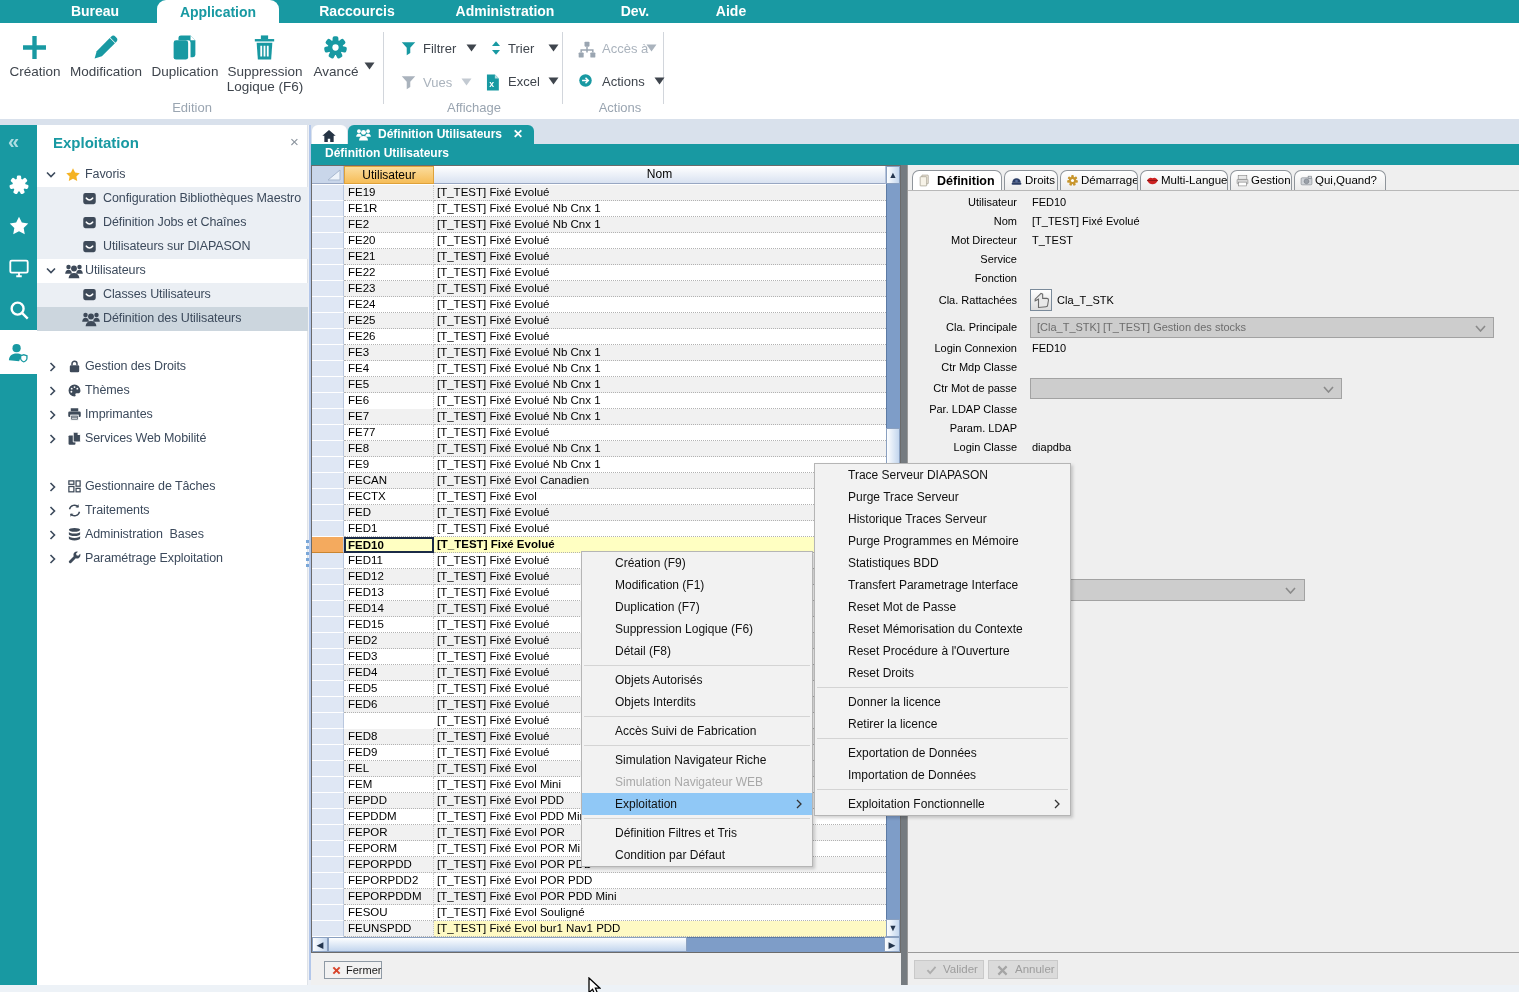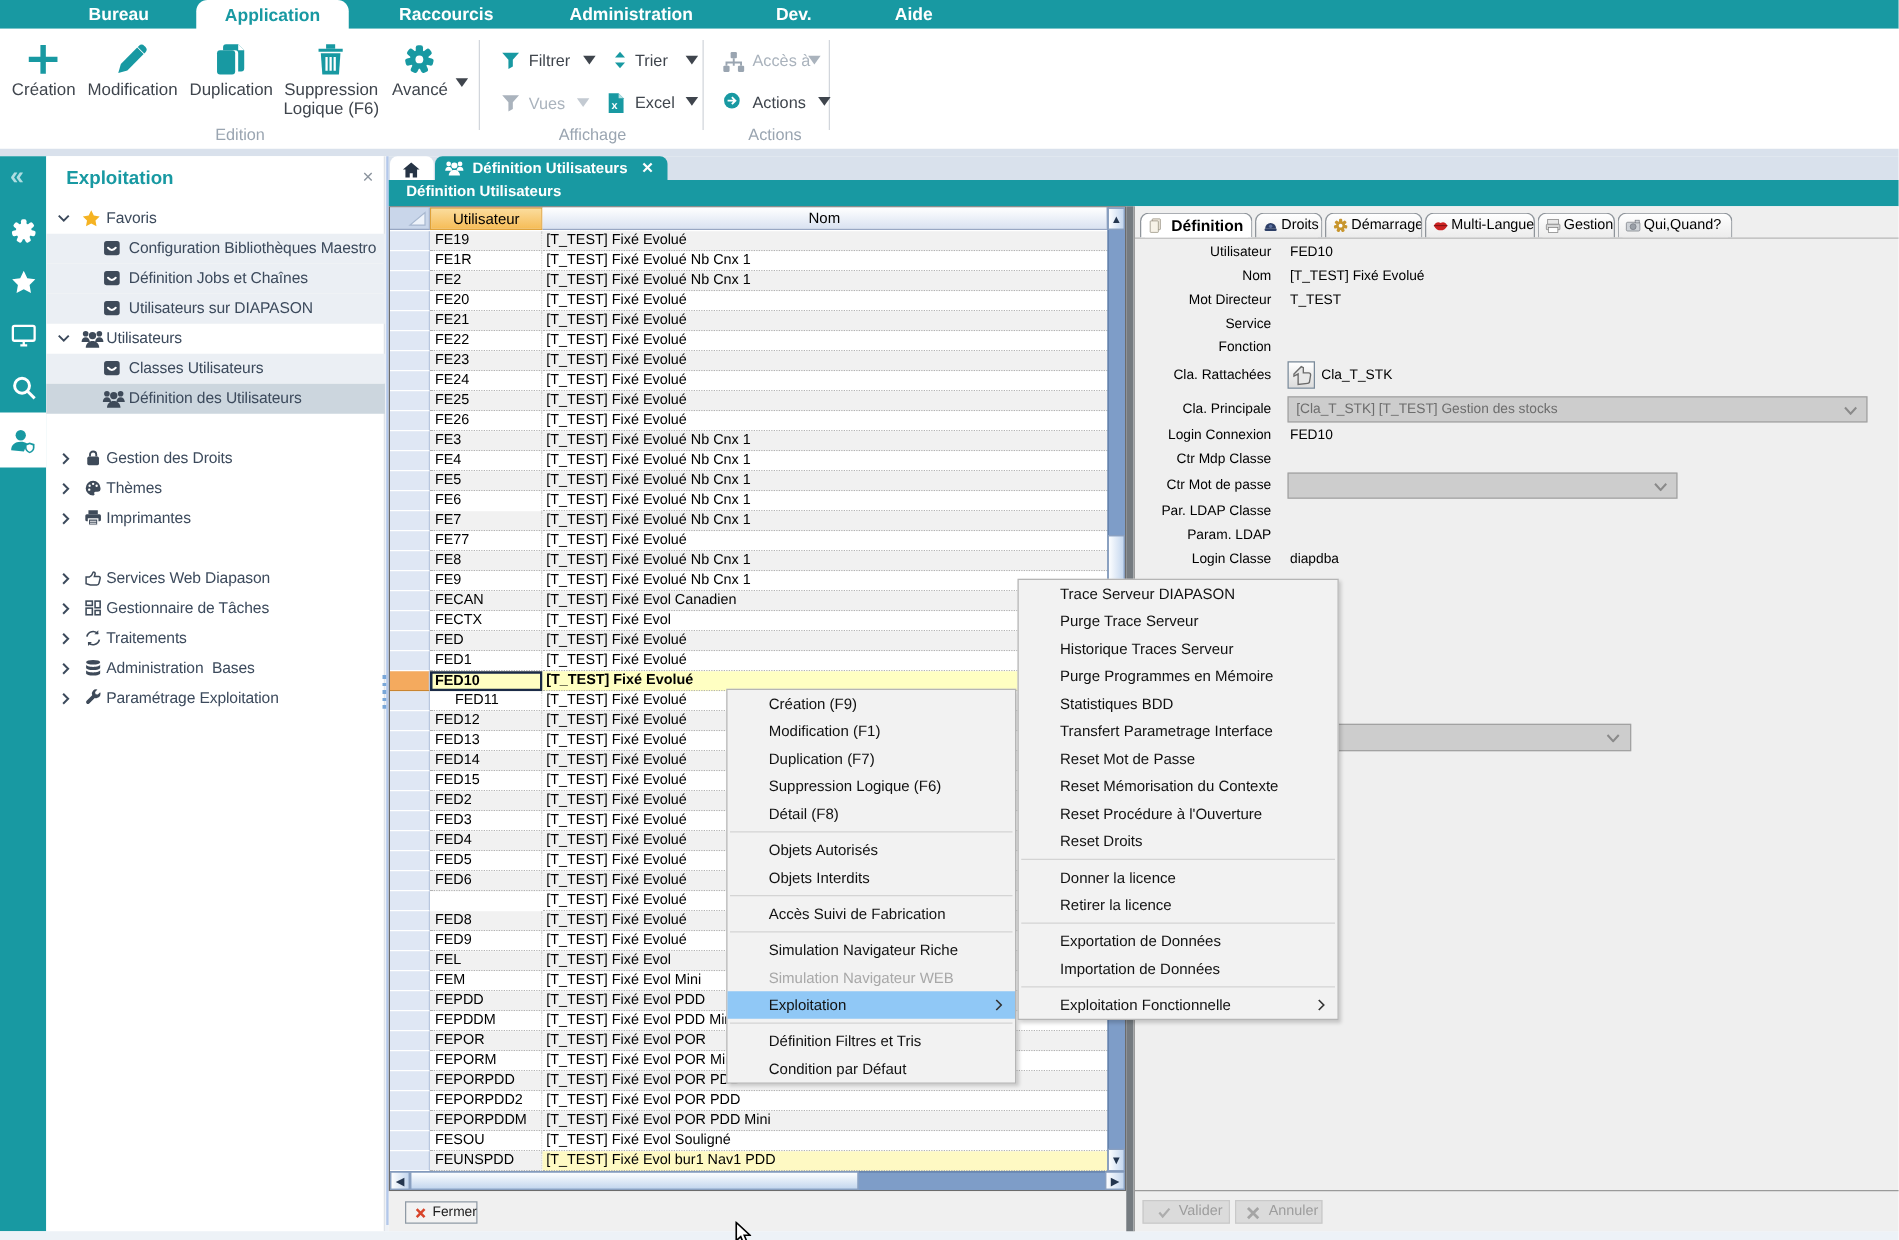--- a/index.html
+++ b/index.html
@@ -352,32 +352,34 @@
       <div class="ab" style="left:30px;top:4px;">
         <svg width="15" height="15" viewBox="0 0 24 24">
           <path d="M6 2h12v5H6z" fill="#3e4a59"></path>
           <rect x="2" y="7" width="20" height="9" rx="2" fill="#3e4a59"></rect>
           <rect x="6" y="13" width="12" height="8" fill="#3e4a59" stroke="#fff" stroke-width="1.6"></rect>
           <path d="M8 16h8M8 18.5h8" stroke="#fff" stroke-width="1.2"></path>
         </svg>
       </div>
       <div class="trtxt" style="left:48px;">Imprimantes</div>
     </div>
-    <div class="trow" style="top:451px;">
+    <div class="trow" style="top:427px;">
       <div class="ab" style="left:12px;top:7px;">
         <svg width="7" height="10" viewBox="0 0 7 10">
           <path d="M1.5 1l4 4-4 4" stroke="#3c4a5c" stroke-width="1.6" fill="none"></path>
         </svg>
       </div>
       <div class="ab" style="left:30px;top:4px;">
         <svg width="15" height="15" viewBox="0 0 24 24">
-          <path d="M3 10.5h4.5c2-1 3.3-2.5 3.8-4.5.3-1.3.9-1.9 1.9-1.7 1.1.2 1.6 1.2 1.3 2.5L13.6 10h5.6c1.3 0 2.1 1 1.8 2.3l-1.5 6.2c-.3 1.4-1.3 2.3-2.7 2.3H8.5L3 19z" fill="none" stroke="#3e4a59" stroke-width="1.9"></path>
-        </svg>
-      </div>
-      <div class="trtxt" style="left:48px;">Services Web Diapason</div>
+          <rect x="2.5" y="7" width="11" height="15" rx="1.5" fill="#3e4a59"></rect>
+          <path d="M10 2h7l4.5 4.5V16a1.5 1.5 0 01-1.5 1.5h-10z" fill="#3e4a59" stroke="#fff" stroke-width="1.4"></path>
+          <path d="M17 2l4.5 4.5H17z" fill="#fff"></path>
+        </svg>
+      </div>
+      <div class="trtxt" style="left:48px;">Services Web Mobilité</div>
     </div>
     <div class="trow" style="top:475px;">
       <div class="ab" style="left:12px;top:7px;">
         <svg width="7" height="10" viewBox="0 0 7 10">
           <path d="M1.5 1l4 4-4 4" stroke="#3c4a5c" stroke-width="1.6" fill="none"></path>
         </svg>
       </div>
       <div class="ab" style="left:30px;top:4px;">
         <svg width="15" height="15" viewBox="0 0 24 24">
           <rect x="3" y="3" width="8" height="5.5" fill="none" stroke="#3e4a59" stroke-width="2"></rect>
@@ -530,21 +532,21 @@
       <div class="ab" style="left:0;top:339px;width:32px;height:16px;background:#dfe7f4;border-bottom:1px solid #ffffff;border-right:1px solid #b9c7de;"></div>
       <div class="cell" style="left:32px;top:339px;width:90px;height:16px;background:#f1f1f1;border-bottom:1px dotted #b2b2b2;border-right:1px dotted #c5c5c5;line-height:15px;padding-left:4px;">FED</div>
       <div class="cell" style="left:122px;top:339px;width:452px;height:16px;background:#f1f1f1;border-bottom:1px dotted #b2b2b2;line-height:15px;padding-left:3px;">[T_TEST] Fixé Evolué</div>
       <div class="ab" style="left:0;top:355px;width:32px;height:16px;background:#dfe7f4;border-bottom:1px solid #ffffff;border-right:1px solid #b9c7de;"></div>
       <div class="cell" style="left:32px;top:355px;width:90px;height:16px;background:#ffffff;border-bottom:1px dotted #b2b2b2;border-right:1px dotted #c5c5c5;line-height:15px;padding-left:4px;">FED1</div>
       <div class="cell" style="left:122px;top:355px;width:452px;height:16px;background:#ffffff;border-bottom:1px dotted #b2b2b2;line-height:15px;padding-left:3px;">[T_TEST] Fixé Evolué</div>
       <div class="ab" style="left:0;top:371px;width:32px;height:16px;background:#f4aa5e;border-bottom:1px solid #c98530;border-right:1px solid #b9c7de;"></div>
       <div class="cell" style="left:32px;top:371px;width:90px;height:16px;background:#ffffc2;border:2px solid #1b2b47;font-weight:bold;line-height:12px;padding-left:2px;">FED10</div>
       <div class="cell" style="left:122px;top:371px;width:452px;height:16px;background:#ffffc2;border-bottom:1px dotted #b2b2b2;font-weight:bold;line-height:15px;padding-left:3px;">[T_TEST] Fixé Evolué</div>
       <div class="ab" style="left:0;top:387px;width:32px;height:16px;background:#dfe7f4;border-bottom:1px solid #ffffff;border-right:1px solid #b9c7de;"></div>
-      <div class="cell" style="left:32px;top:387px;width:90px;height:16px;background:#ffffff;border-bottom:1px dotted #b2b2b2;border-right:1px dotted #c5c5c5;line-height:15px;padding-left:20px;">FED11</div>
+      <div class="cell" style="left:32px;top:387px;width:90px;height:16px;background:#ffffff;border-bottom:1px dotted #b2b2b2;border-right:1px dotted #c5c5c5;line-height:15px;padding-left:4px;">FED11</div>
       <div class="cell" style="left:122px;top:387px;width:452px;height:16px;background:#ffffff;border-bottom:1px dotted #b2b2b2;line-height:15px;padding-left:3px;">[T_TEST] Fixé Evolué</div>
       <div class="ab" style="left:0;top:403px;width:32px;height:16px;background:#dfe7f4;border-bottom:1px solid #ffffff;border-right:1px solid #b9c7de;"></div>
       <div class="cell" style="left:32px;top:403px;width:90px;height:16px;background:#f1f1f1;border-bottom:1px dotted #b2b2b2;border-right:1px dotted #c5c5c5;line-height:15px;padding-left:4px;">FED12</div>
       <div class="cell" style="left:122px;top:403px;width:452px;height:16px;background:#f1f1f1;border-bottom:1px dotted #b2b2b2;line-height:15px;padding-left:3px;">[T_TEST] Fixé Evolué</div>
       <div class="ab" style="left:0;top:419px;width:32px;height:16px;background:#dfe7f4;border-bottom:1px solid #ffffff;border-right:1px solid #b9c7de;"></div>
       <div class="cell" style="left:32px;top:419px;width:90px;height:16px;background:#ffffff;border-bottom:1px dotted #b2b2b2;border-right:1px dotted #c5c5c5;line-height:15px;padding-left:4px;">FED13</div>
       <div class="cell" style="left:122px;top:419px;width:452px;height:16px;background:#ffffff;border-bottom:1px dotted #b2b2b2;line-height:15px;padding-left:3px;">[T_TEST] Fixé Evolué</div>
       <div class="ab" style="left:0;top:435px;width:32px;height:16px;background:#dfe7f4;border-bottom:1px solid #ffffff;border-right:1px solid #b9c7de;"></div>
       <div class="cell" style="left:32px;top:435px;width:90px;height:16px;background:#f1f1f1;border-bottom:1px dotted #b2b2b2;border-right:1px dotted #c5c5c5;line-height:15px;padding-left:4px;">FED14</div>
       <div class="cell" style="left:122px;top:435px;width:452px;height:16px;background:#f1f1f1;border-bottom:1px dotted #b2b2b2;line-height:15px;padding-left:3px;">[T_TEST] Fixé Evolué</div>

